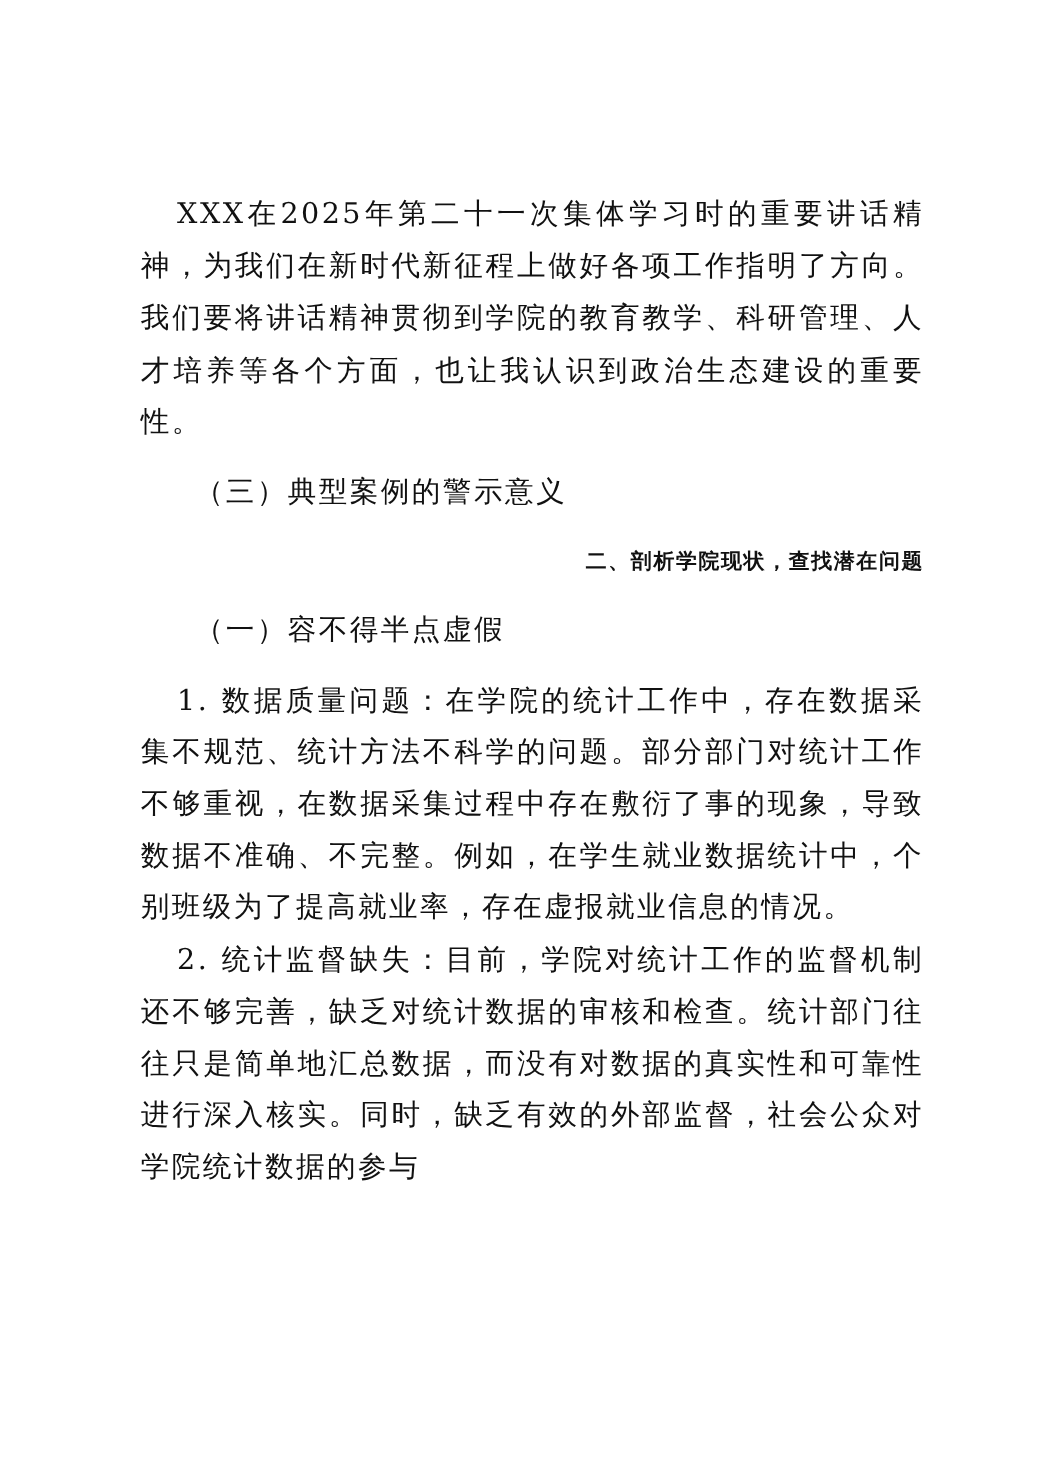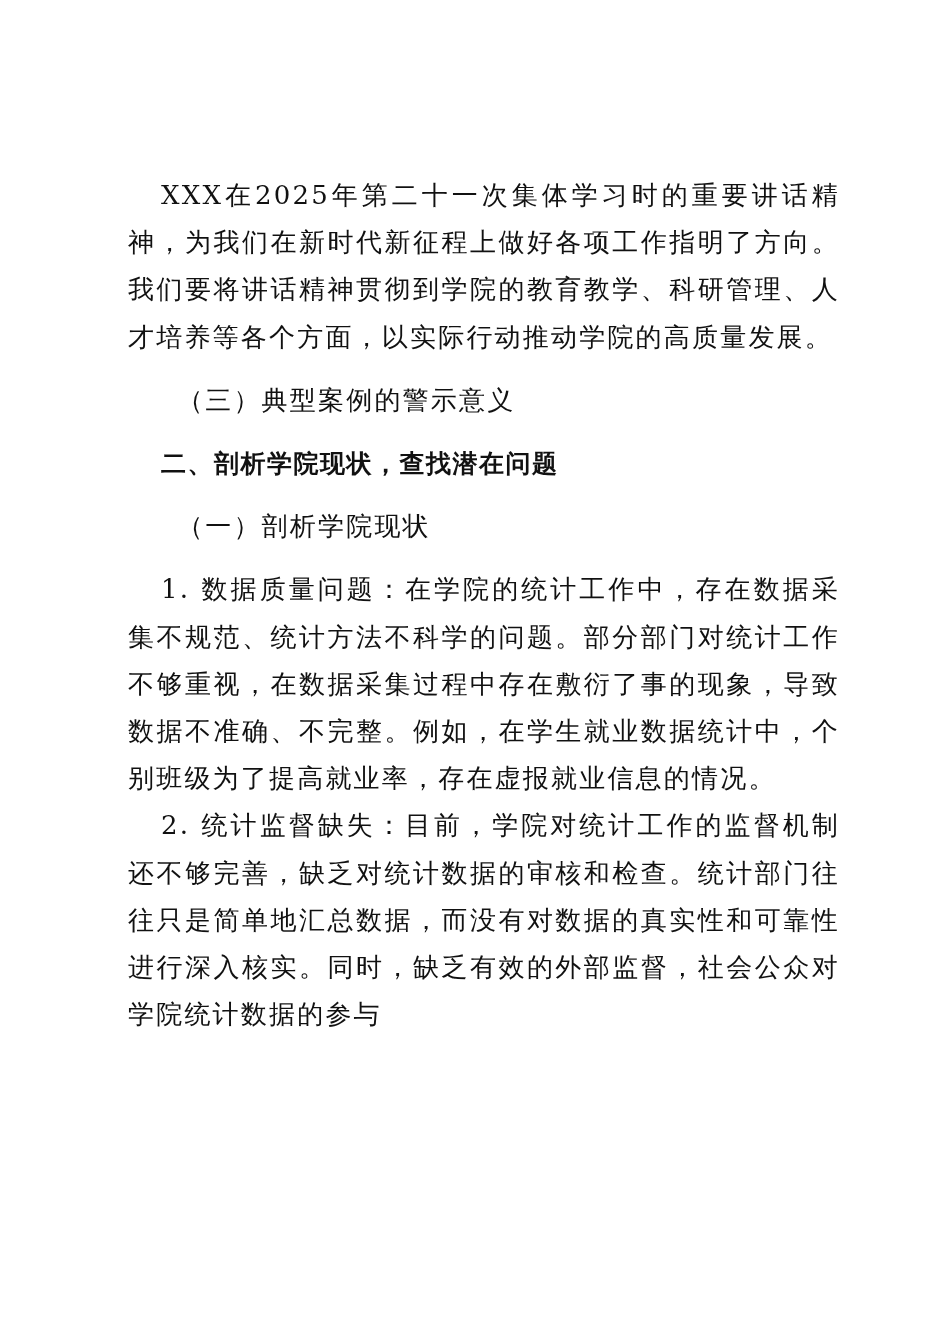--- a/index.html
+++ b/index.html
@@ -35,29 +35,30 @@
       margin: 16px;
       font-size: 26px;
       line-height: 47.2px;
       letter-spacing: 2.2px;
       text-indent: 33px;
     }
     .heading-main {
       margin: 0;
       font-family: Liberation Sans, sans-serif;
       font-weight: bold;
-      font-size: 25px;
+      font-size: 19px;
       line-height: 47.2px;
       letter-spacing: 1.5px;
       text-indent: 33px;
+      text-align: right;
     }
   </style>
 </head>
 <body>
 
 <div class="page">
-  <p class="para">XXX在2025年第二十一次集体学习时的重要讲话精神，为我们在新时代新征程上做好各项工作指明了方向。我们要将讲话精神贯彻到学院的教育教学、科研管理、人才培养等各个方面，以实际行动推动学院的高质量发展。</p>
+  <p class="para">XXX在2025年第二十一次集体学习时的重要讲话精神，为我们在新时代新征程上做好各项工作指明了方向。我们要将讲话精神贯彻到学院的教育教学、科研管理、人才培养等各个方面，也让我认识到政治生态建设的重要性。</p>
   <p class="heading-sub">（三）典型案例的警示意义</p>
   <p class="heading-main">二、剖析学院现状，查找潜在问题</p>
-  <p class="heading-sub">（一）剖析学院现状</p>
+  <p class="heading-sub">（一）容不得半点虚假</p>
   <p class="para">1. 数据质量问题：在学院的统计工作中，存在数据采集不规范、统计方法不科学的问题。部分部门对统计工作不够重视，在数据采集过程中存在敷衍了事的现象，导致数据不准确、不完整。例如，在学生就业数据统计中，个别班级为了提高就业率，存在虚报就业信息的情况。</p>
   <p class="para">2. 统计监督缺失：目前，学院对统计工作的监督机制还不够完善，缺乏对统计数据的审核和检查。统计部门往往只是简单地汇总数据，而没有对数据的真实性和可靠性进行深入核实。同时，缺乏有效的外部监督，社会公众对学院统计数据的参与</p>
 </div>
 
 </body></html>

